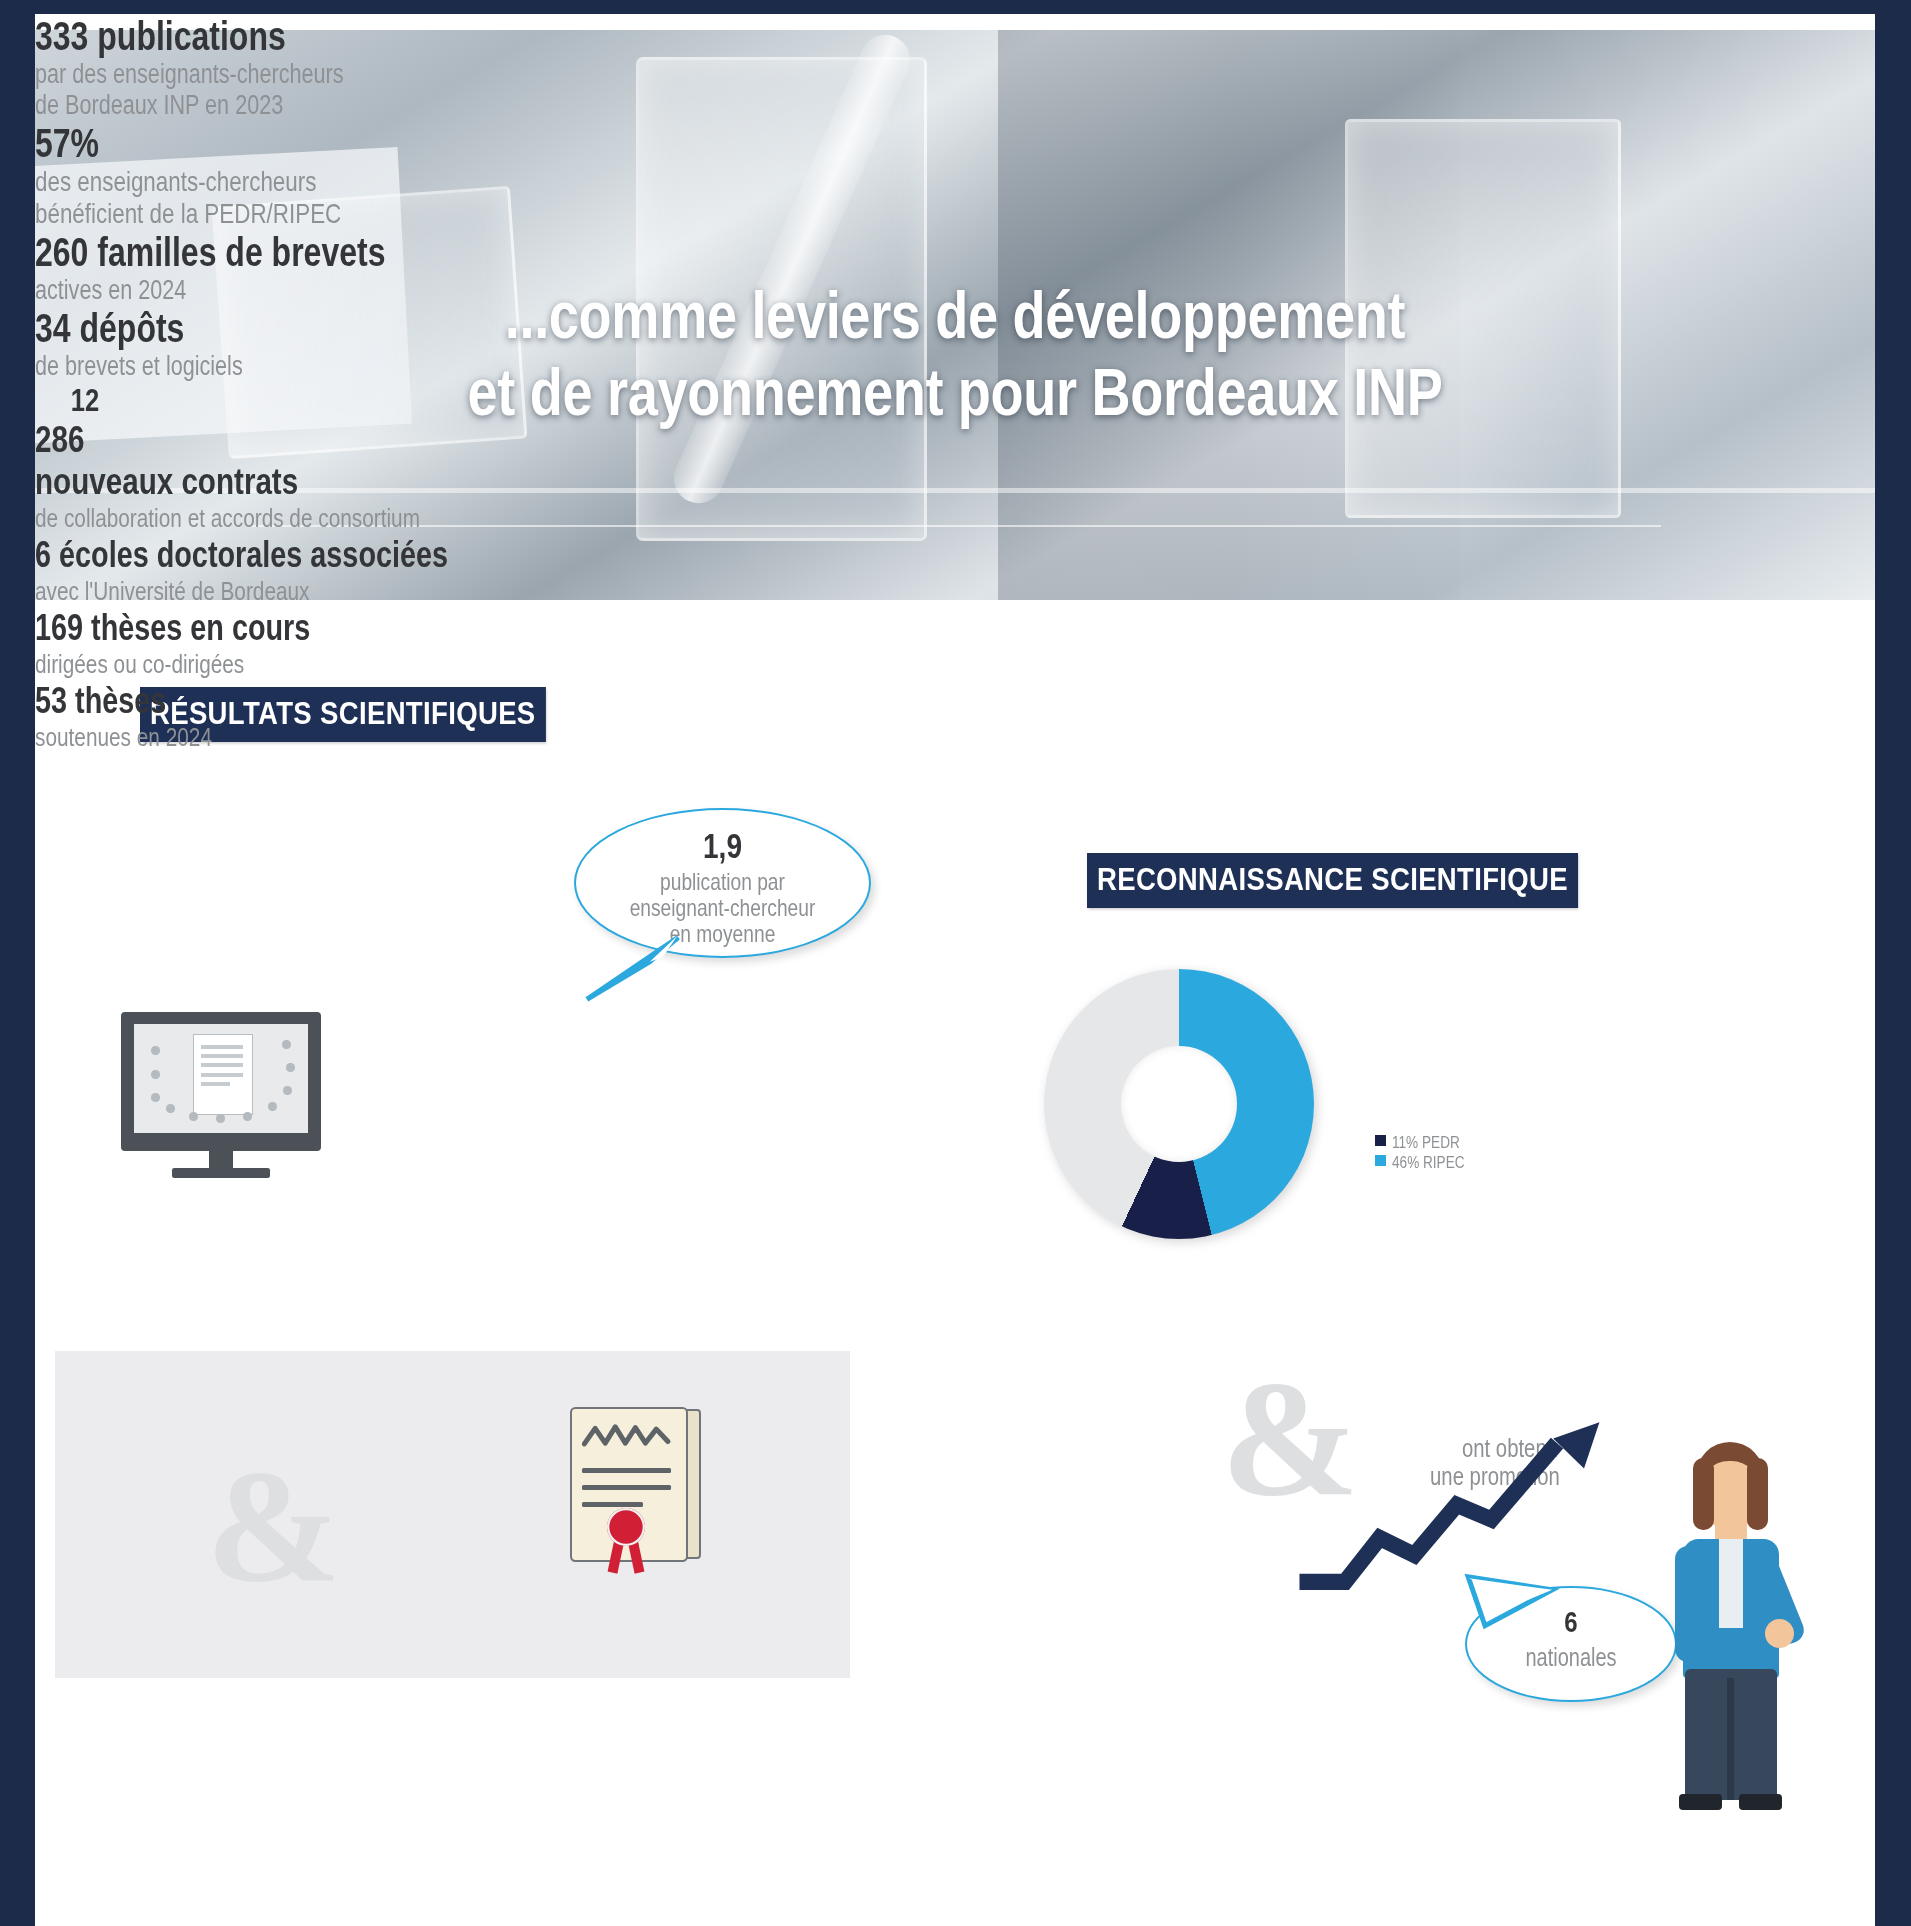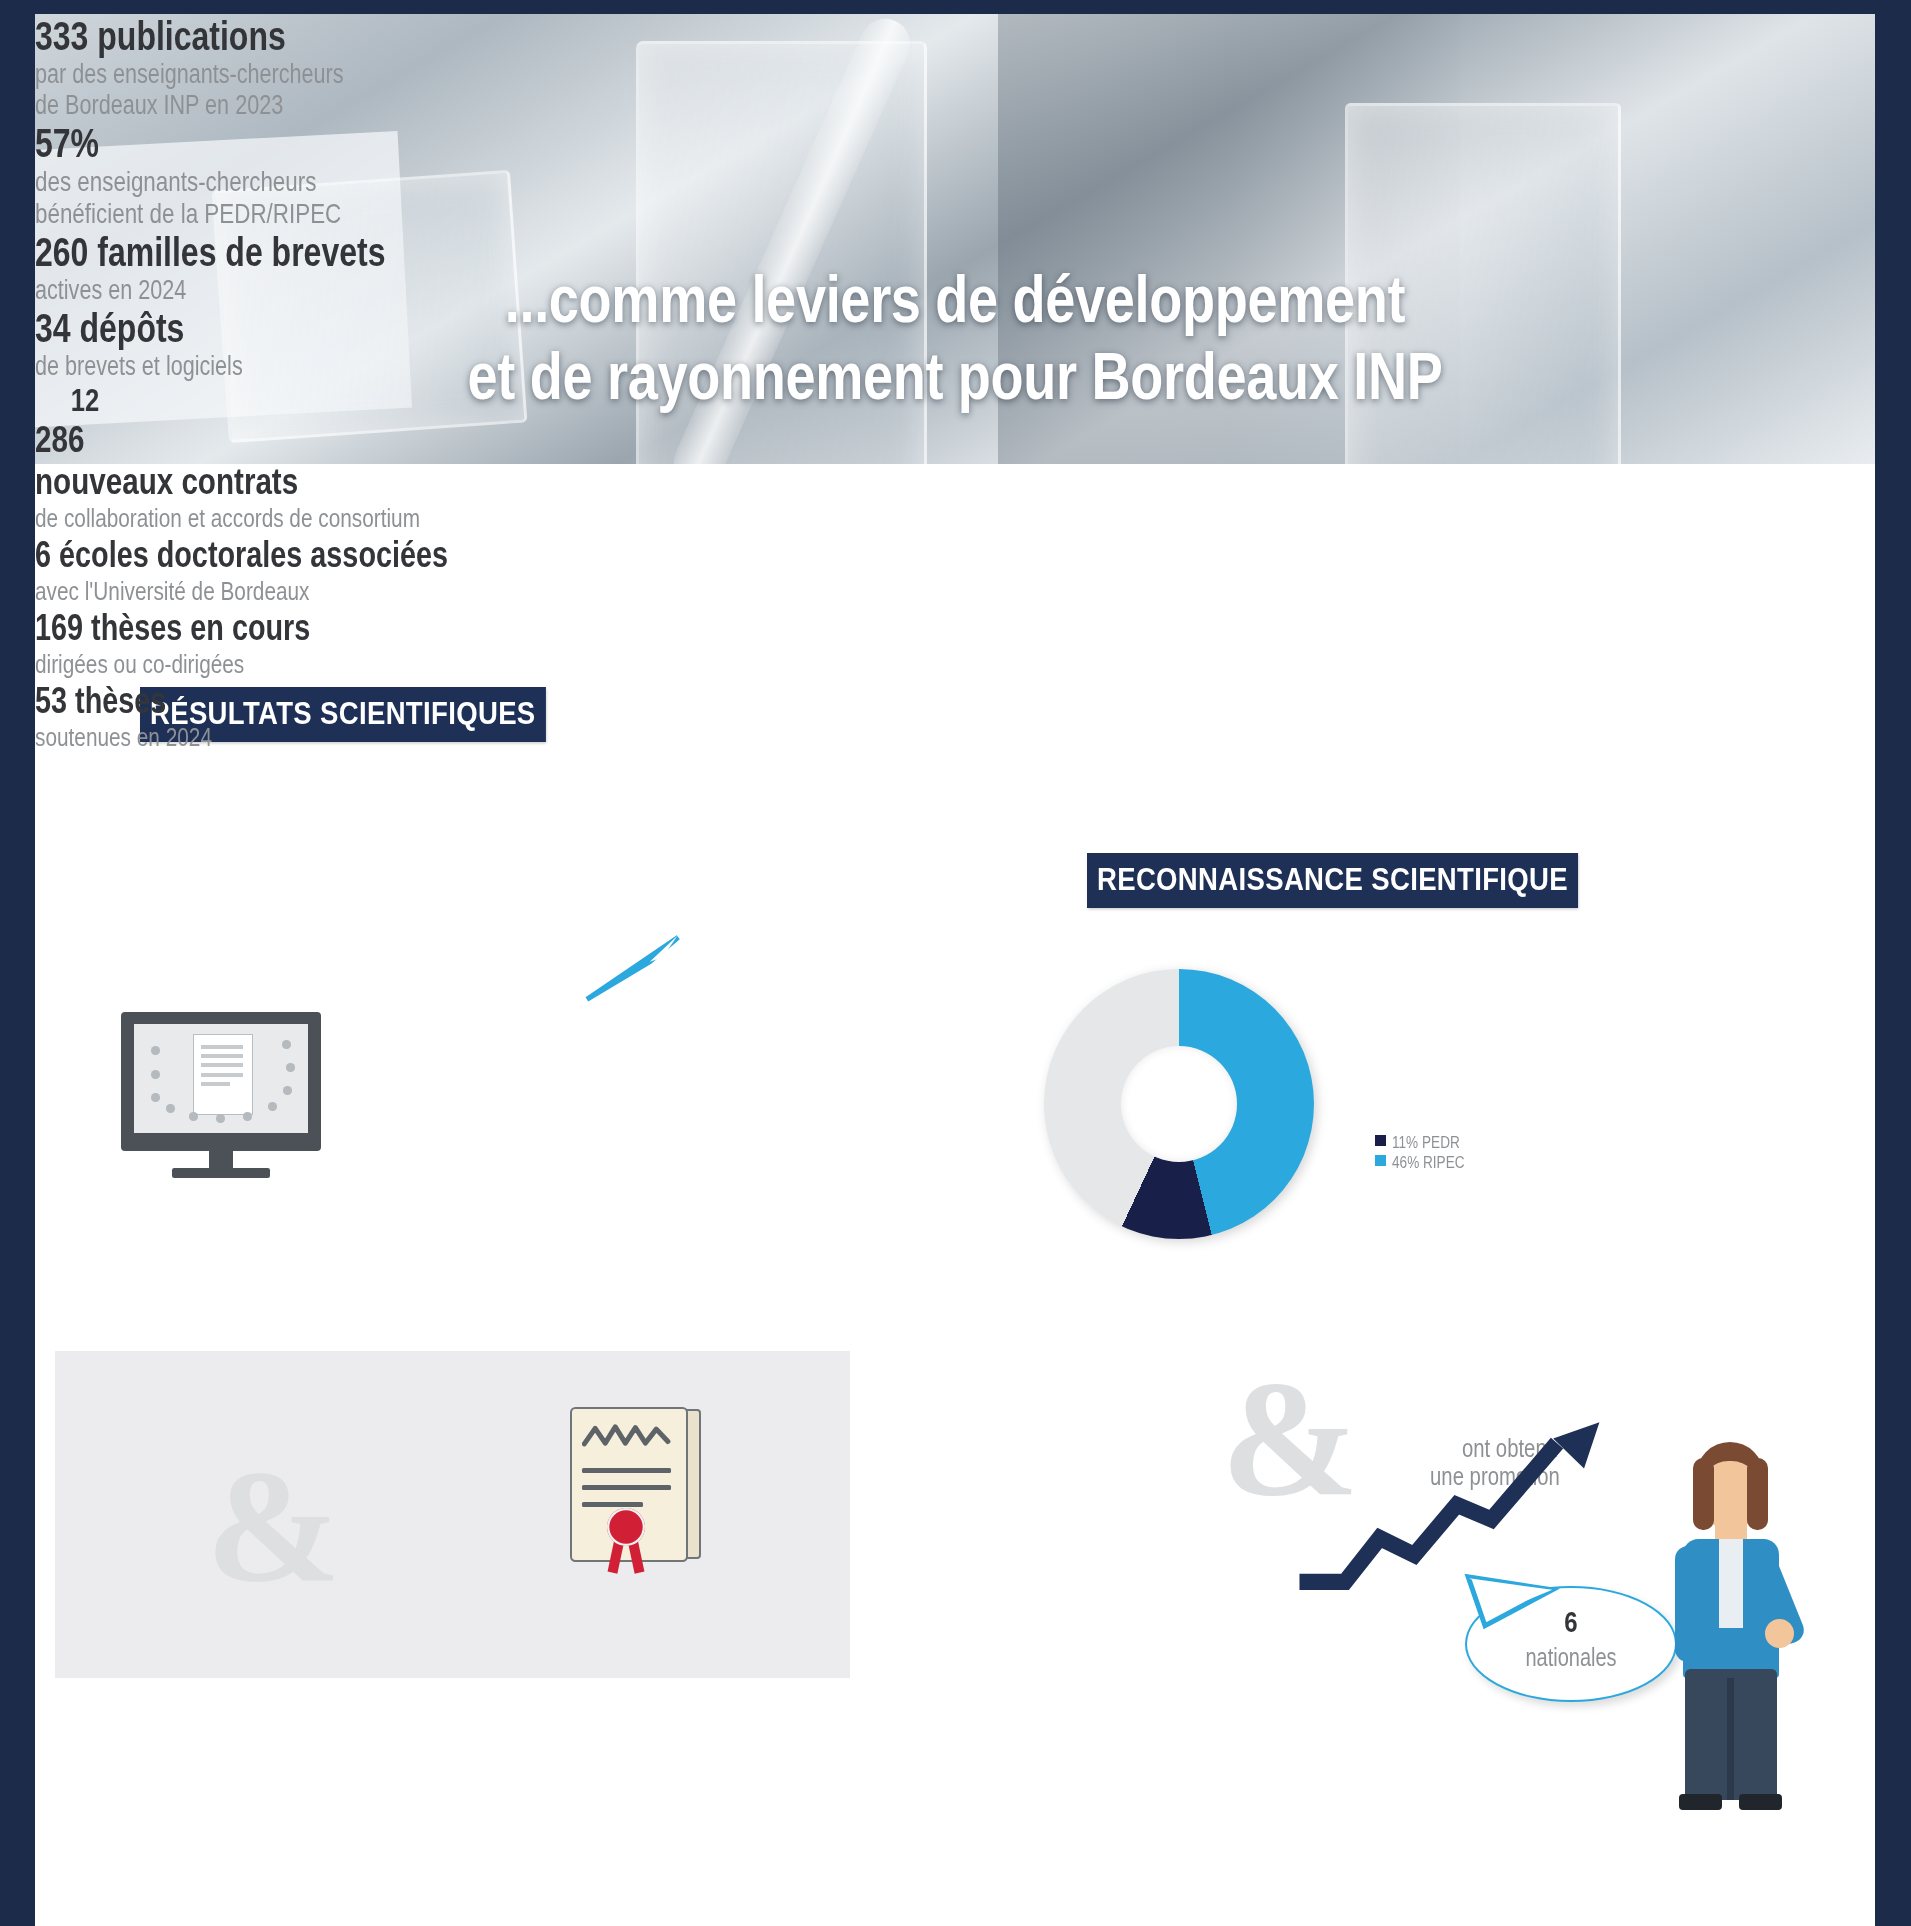--- a/index.html
+++ b/index.html
@@ -1,21 +1,21 @@
 <!DOCTYPE html>
 <html style="font-size:6.2px"><head>
 <meta charset="utf-8">
 <style>
   html,body{margin:0;padding:0;background:#1d2b4a;}
   body{font-family:"Liberation Sans",sans-serif;}
   .page{position:relative;width:1911px;height:2703px;background:#1d2b4a;overflow:hidden;}
   .canvas{position:absolute;left:35px;top:14px;width:1840px;height:2609px;background:#ffffff;overflow:hidden;}
 
   
-  .hero{position:absolute;left:0;top:0;width:1840px;height:450px;overflow:hidden;
+  .hero{position:absolute;left:0;top:16px;width:1840px;height:570px;overflow:hidden;
         background:linear-gradient(150deg,#cfd6dc 0%,#aeb8c0 18%,#e4e9ec 36%,#9aa5ae 52%,#dfe4e8 68%,#b6c0c8 84%,#e9edf0 100%);}
   .glass{position:absolute;border:3.9px solid rgba(255,255,255,.55);border-radius:4.6px;
          background:linear-gradient(100deg,rgba(255,255,255,.34),rgba(190,202,212,.18));
          box-shadow:inset 0 0 35px rgba(255,255,255,.45);}
   .g1{left:601px;top:27px;width:285px;height:478px;border-radius:7px;}
   .g2{left:1310px;top:89px;width:270px;height:393px;border-radius:5.4px;}
   .g3{left:185px;top:166px;width:293px;height:247px;border-radius:5.4px;transform:rotate(-4deg);}
   .tube{position:absolute;left:732px;top:-15.4px;width:50px;height:508px;transform:rotate(24deg);
         background:linear-gradient(90deg,rgba(255,255,255,.15),rgba(255,255,255,.75),rgba(255,255,255,.15));
         border-radius:27px;}
@@ -97,20 +97,26 @@
     <div class="deskline"></div>
     <div class="hero-title">
       <div>...comme leviers de développement</div>
       <div>et de rayonnement pour Bordeaux INP</div>
     </div>
     <div class="hero-rule"></div>
   </div>
 
   <div class="seclabel" style="left:105px;top:673px;">RÉSULTATS SCIENTIFIQUES</div>
 
+  <div class="bubble" style="left:539px;top:794px;width:293px;height:146px;">
+    <div class="bub-text bigc" style="top:16px;font-size:35px;">1,9</div>
+    <div class="bub-text thinc" style="top:58px;font-size:24px;">publication par</div>
+    <div class="bub-text thinc" style="top:84px;font-size:24px;">enseignant-chercheur</div>
+    <div class="bub-text thinc" style="top:110px;font-size:24px;">en moyenne</div>
+  </div>
   <svg style="position:absolute;left:547px;top:921px;width:108px;height:69px;" viewBox="0 0 280 180">
     <path d="M250 6 L12 168 L176 70 Z" fill="#ffffff" stroke="#2ba8dd" stroke-width="13"></path>
     <path d="M248 2 L210 58 L176 70 Z" fill="#ffffff" stroke="none"></path>
   </svg>
 
   <div>
     <div class="mon-body" style="left:86px;top:998px;width:200px;height:139px;"></div>
     <div class="mon-screen" style="left:99px;top:1010px;width:174px;height:109px;"></div>
     <div class="mon-doc" style="left:158px;top:1020px;width:58px;height:79px;"></div>
     <div class="mon-line" style="left:166px;top:1031px;width:42px;height:3.5px;"></div>

